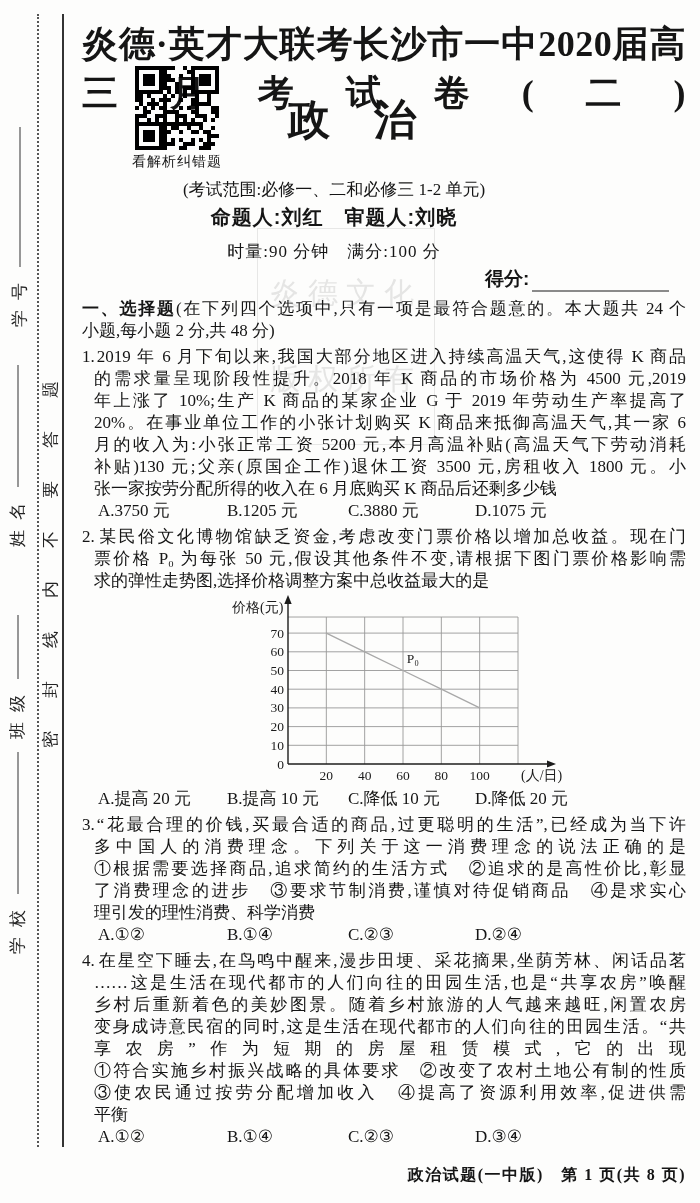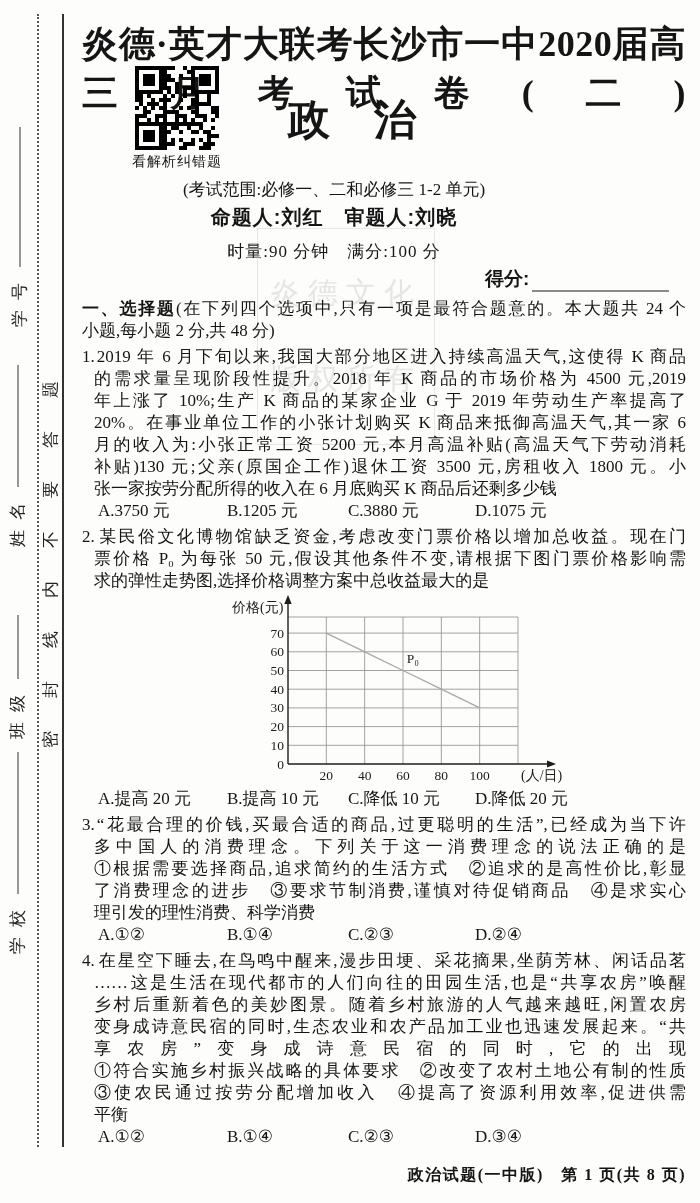--- a/index.html
+++ b/index.html
@@ -460,22 +460,22 @@
           <span>C.②③</span>
           <span>D.②④</span>
         </div>
     </div>
 
     <div class="q">
       <div>
           <div class="qline full"><span class="qnum">4.</span>在星空下睡去,在鸟鸣中醒来,漫步田埂、采花摘果,坐荫芳林、闲话品茗</div>
           <div class="qline cont full">……这是生活在现代都市的人们向往的田园生活,也是“共享农房”唤醒</div>
           <div class="qline cont full">乡村后重新着色的美妙图景。随着乡村旅游的人气越来越旺,闲置农房</div>
-          <div class="qline cont full">变身成诗意民宿的同时,生态农业和农产品加工业也迅速发展起来。“共</div>
-          <div class="qline cont full">享农房”变身成诗意民宿的同时,它的出现</div>
+          <div class="qline cont full">变身成诗意民宿的同时,这是生活在现代都市的人们向往的田园生活。“共</div>
+          <div class="qline cont full">享农房”作为短期的房屋租赁模式,它的出现</div>
           <div class="qline cont full">①符合实施乡村振兴战略的具体要求　②改变了农村土地公有制的性质</div>
           <div class="qline cont full">③使农民通过按劳分配增加收入　④提高了资源利用效率,促进供需</div>
           <div class="qline cont">平衡</div>
         </div>
       <div class="opts">
           <span>A.①②</span>
           <span>B.①④</span>
           <span>C.②③</span>
           <span>D.③④</span>
         </div>

